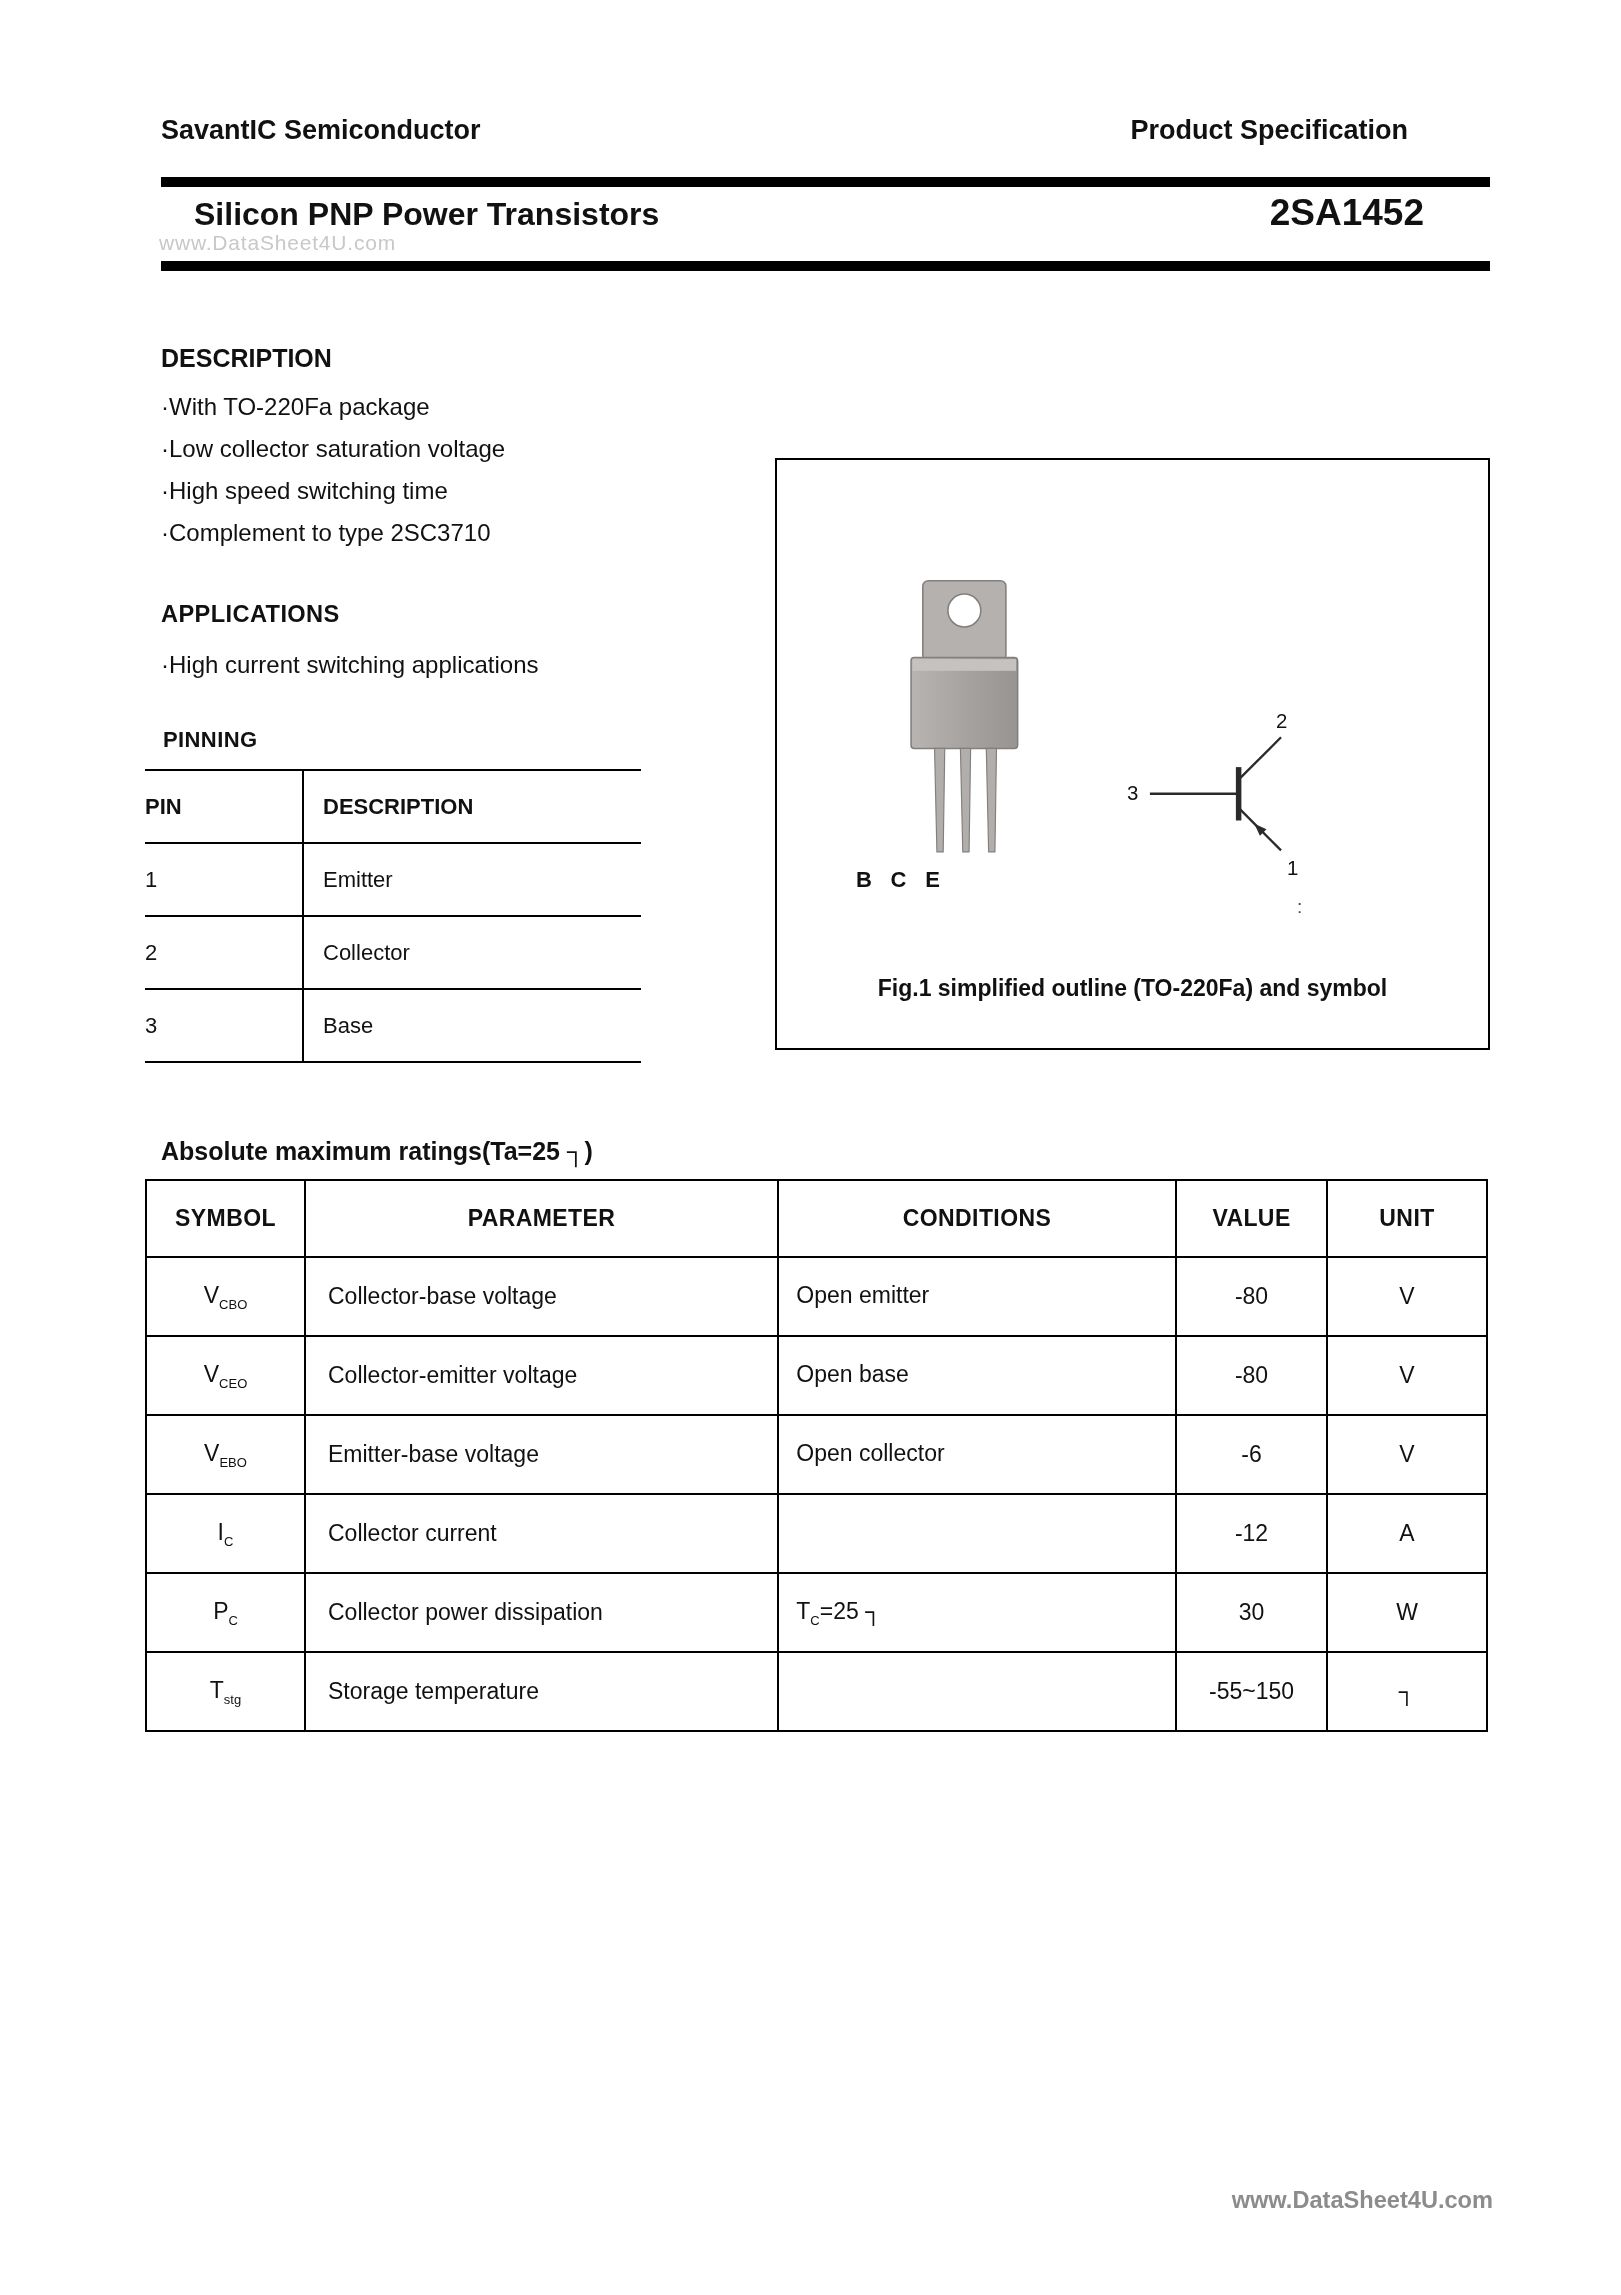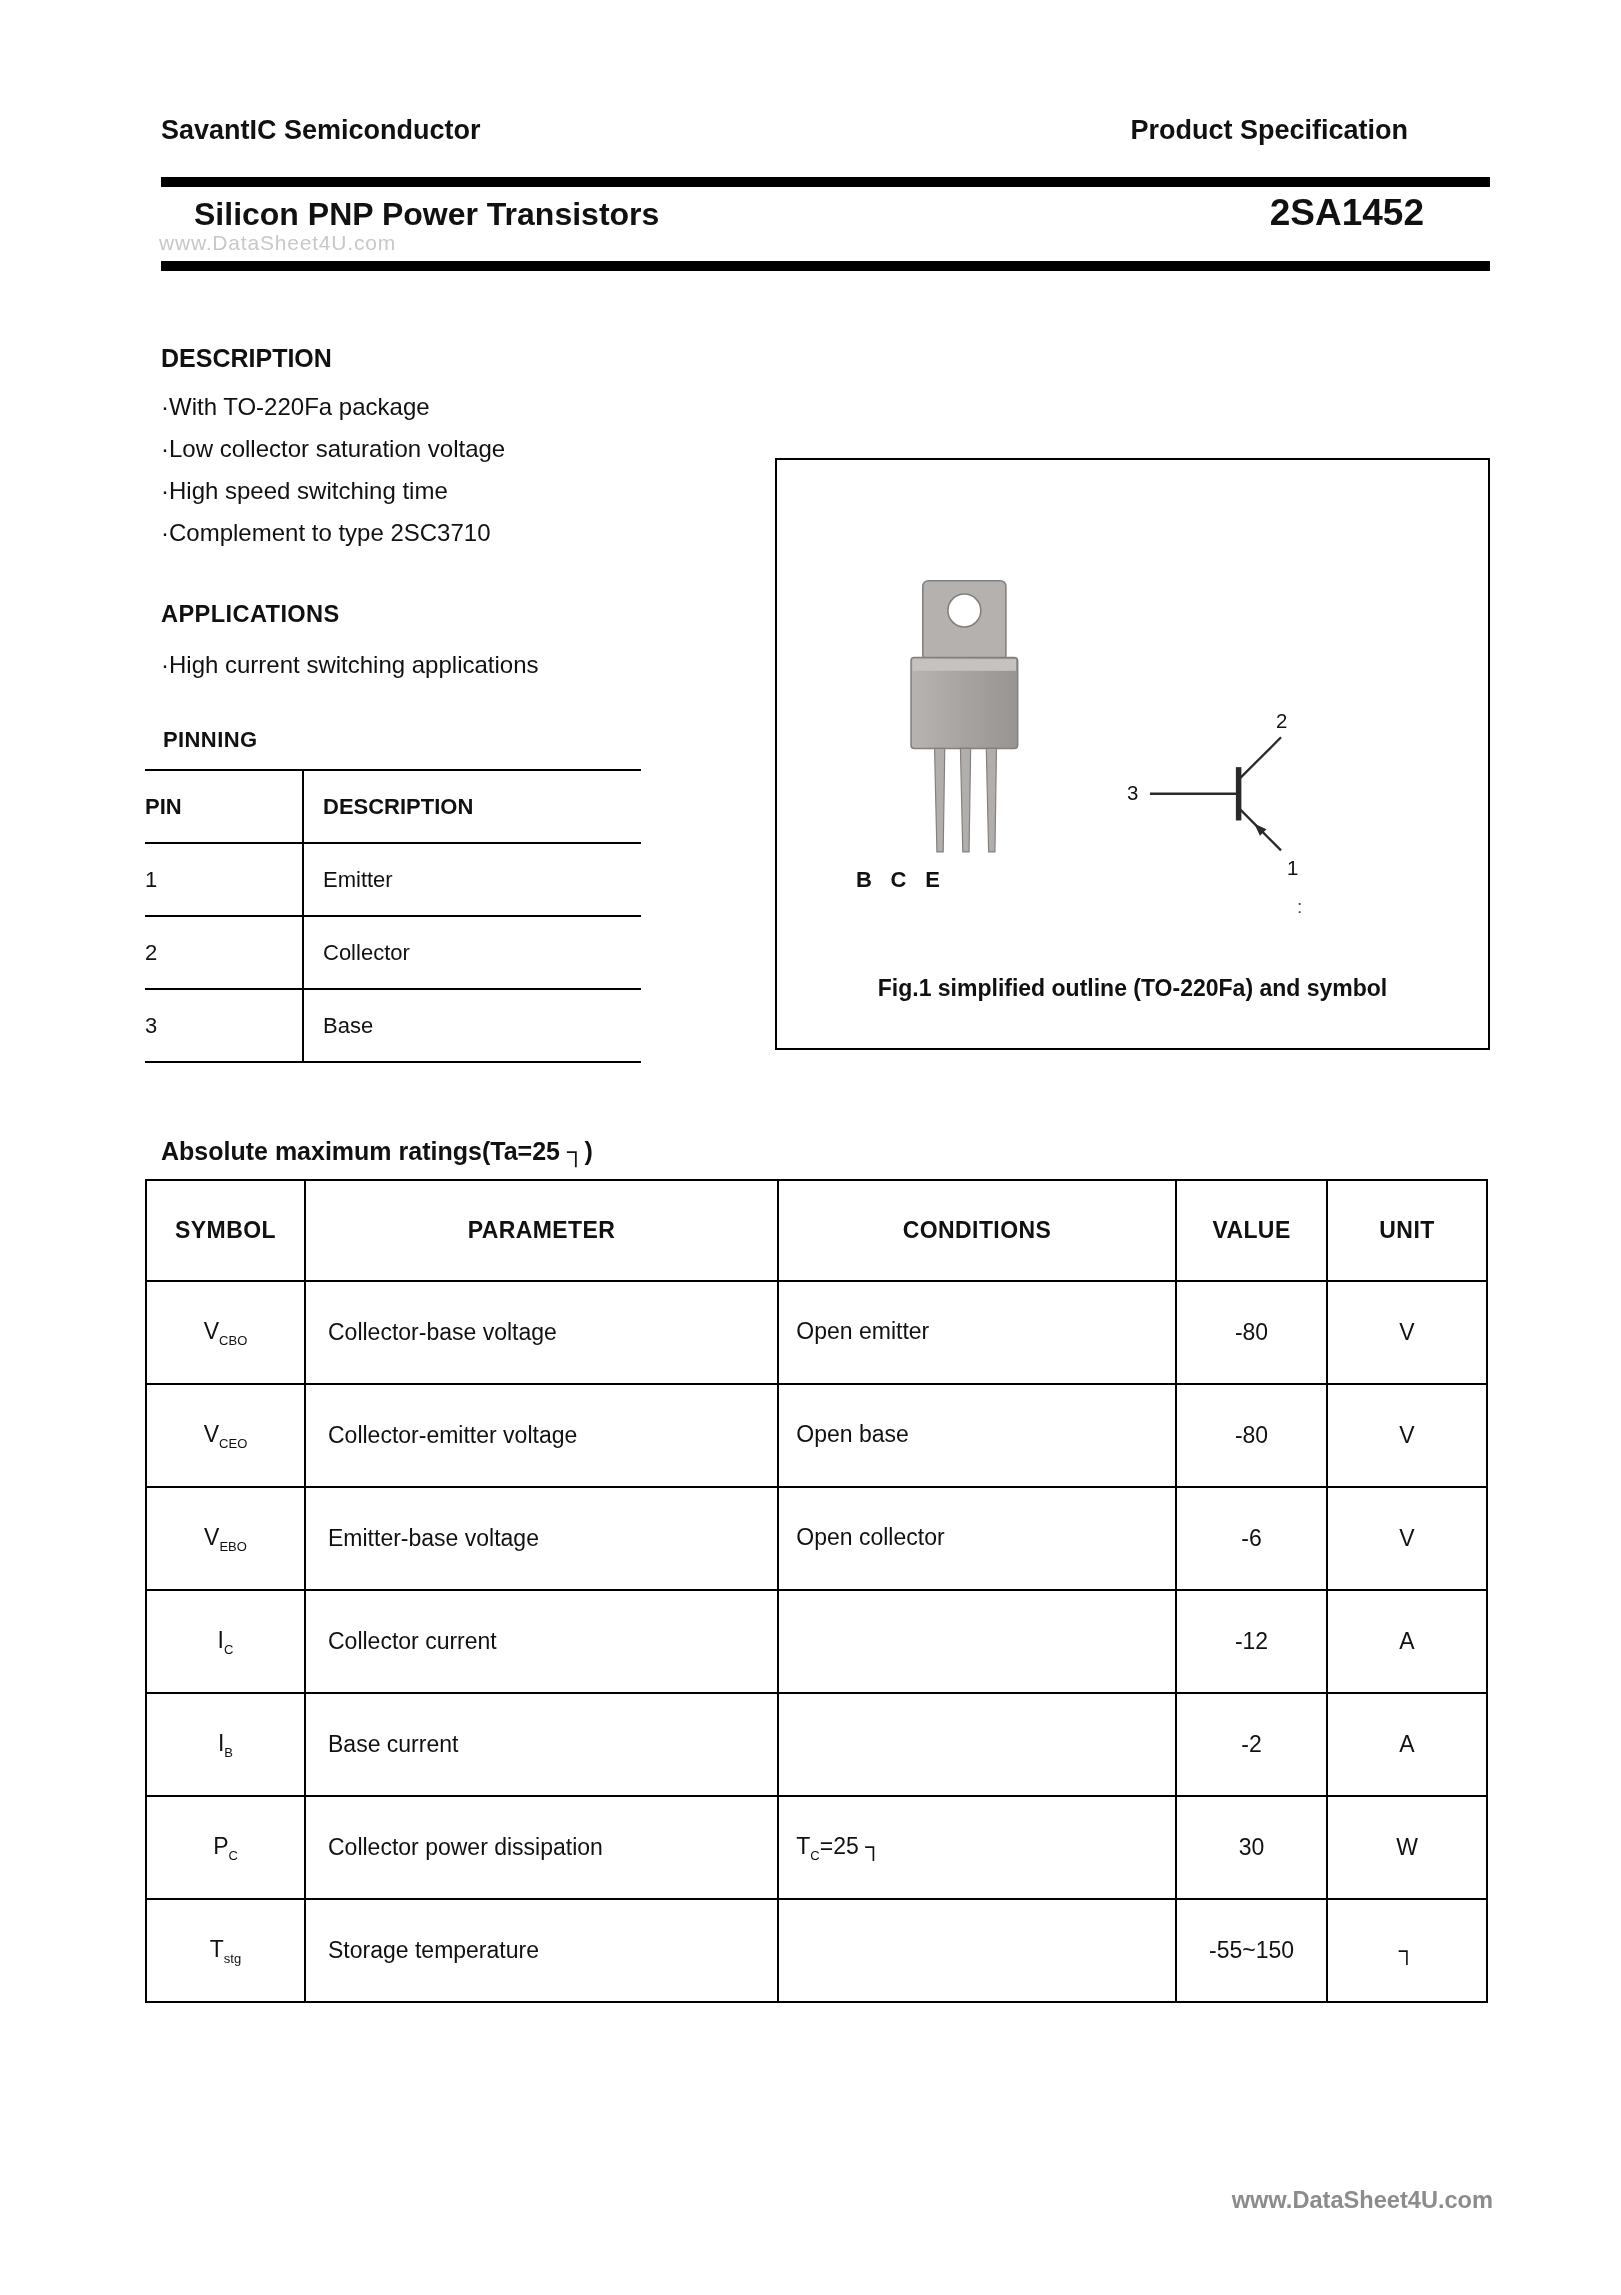--- a/index.html
+++ b/index.html
@@ -45,21 +45,21 @@
   .pin3{position:absolute;left:350px;top:322px;font-size:20.4px;}
   .pin1{position:absolute;left:510px;top:397px;font-size:20.4px;}
   .stray{position:absolute;left:520px;top:436px;font-size:19px;color:#444;}
   .fig-caption{position:absolute;left:0;top:515px;width:100%;text-align:center;
        font-size:23px;font-weight:bold;}
 
   
   .ratings-head{left:161px;top:1137px;font-size:25px;font-weight:bold;}
   .ratings-table{position:absolute;left:145px;top:1179px;border-collapse:collapse;table-layout:fixed;}
   .ratings-table th,.ratings-table td{
-    border:2.4px solid #000;font-size:23px;text-align:center;padding:12px;
+    border:2.4px solid #000;font-size:23px;text-align:center;padding:0;
     vertical-align:middle;background:#fff;
   }
   .ratings-table th{height:75px;font-weight:bold;letter-spacing:0.4px;}
   .ratings-table td{height:77px;}
   .ratings-table td.c-par{text-align:left;padding-left:22px;}
   .ratings-table td.c-con{text-align:left;padding-left:17.3px;}
   sub{font-size:13px;}
 
   .footer{right:129px;top:2187px;font-size:23.6px;font-weight:bold;color:#8c8c8c;}
 </style>
@@ -191,27 +191,20 @@
   </tr>
 
   <tr>
     <td class="c-sym"><span>I</span><sub>C</sub></td>
     <td class="c-par">Collector current</td>
     <td class="c-con"><span></span><sub></sub><span></span></td>
     <td class="c-val">-12</td>
     <td class="c-unit">A</td>
   </tr>
 
-  <tr>
-    <td class="c-sym"><span>I</span><sub>B</sub></td>
-    <td class="c-par">Base current</td>
-    <td class="c-con"><span></span><sub></sub><span></span></td>
-    <td class="c-val">-2</td>
-    <td class="c-unit">A</td>
-  </tr>
 
   <tr>
     <td class="c-sym"><span>P</span><sub>C</sub></td>
     <td class="c-par">Collector power dissipation</td>
     <td class="c-con"><span>T</span><sub>C</sub><span>=25 ┐</span></td>
     <td class="c-val">30</td>
     <td class="c-unit">W</td>
   </tr>
 
 

